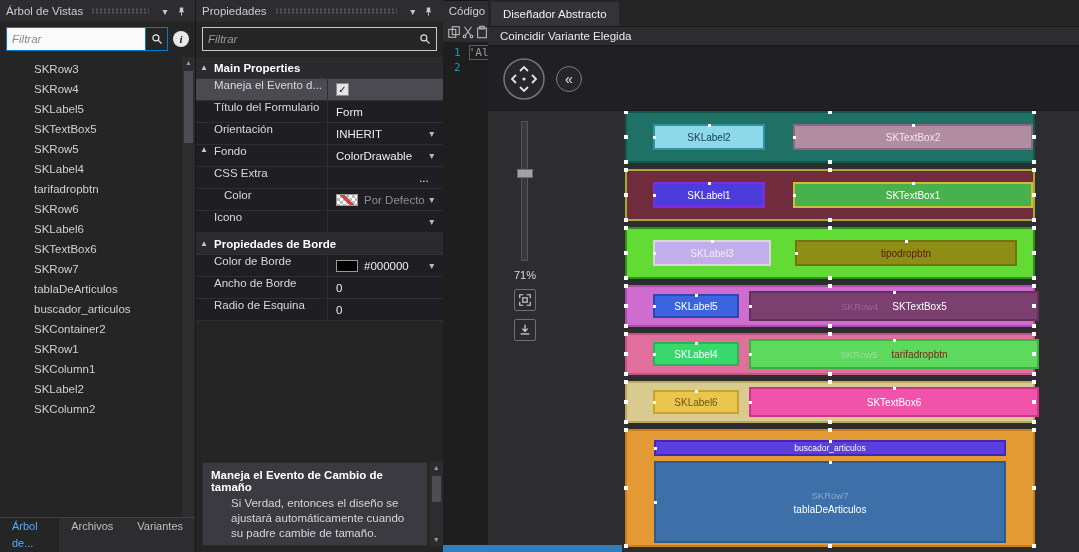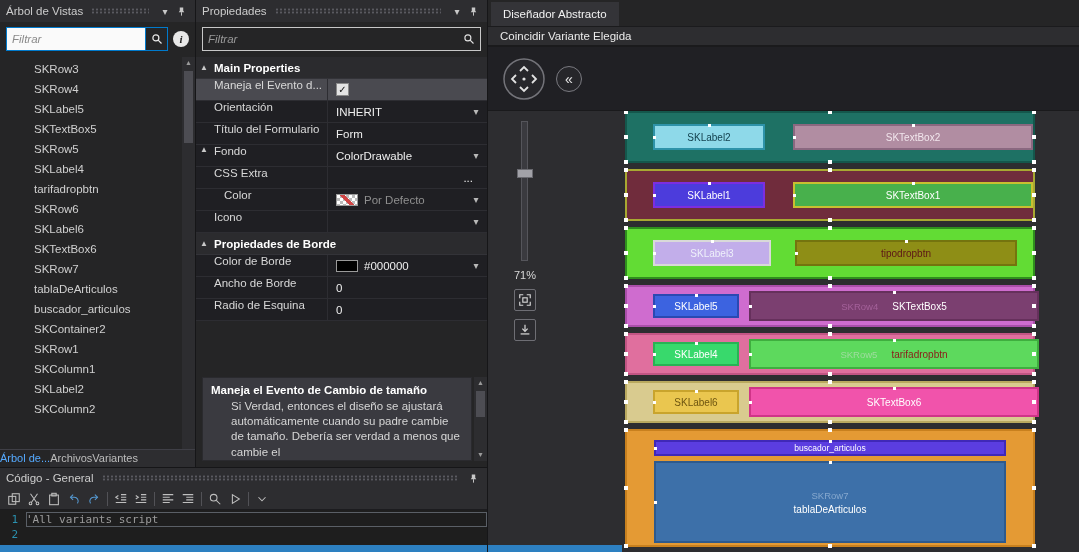--- a/index.html
+++ b/index.html
@@ -2,21 +2,21 @@
 <html><head>
 <meta charset="utf-8">
 <style>
   html,body{margin:0;padding:0;background:#1a1a1c;}
   *{box-sizing:border-box;}
   .app{width:1079px;height:552px;display:flex;background:#2d2d30;color:#d4d4d4;
        font-family:"Liberation Sans","DejaVu Sans",sans-serif;font-size:11.5px;overflow:hidden;position:relative;}
   button{font-family:inherit;cursor:pointer;}
 
   
-  .west{width:488px;flex:0 0 488px;display:flex;flex-direction:column;border-right:1px solid #161618;min-height:0;}
+  .west{width:488px;flex:0 0 488px;display:flex;flex-direction:row;border-right:1px solid #161618;min-height:0;}
   .west-top{flex:1;display:flex;min-height:0;}
   .panel{display:flex;flex-direction:column;background:#252526;min-width:0;min-height:0;}
   .tree-panel{width:196px;flex:0 0 196px;border-right:1px solid #161618;}
   .props-panel{flex:1;}
 
   .title-bar{height:22px;flex:0 0 22px;display:flex;align-items:center;padding:0 6px;background:#2d2d30;color:#cccccc;white-space:nowrap;}
   .grip{flex:1;height:6px;margin:0 8px;background-image:radial-gradient(circle,#5a5a60 1px,transparent 1.2px);background-size:4px 3px;}
   .tb-ic{width:16px;height:16px;display:flex;align-items:center;justify-content:center;color:#c8c8c8;font-size:10px;background:none;border:none;padding:0;}
   .tb-chevron::after{content:"▾";}
 
@@ -39,21 +39,21 @@
   
   .tree{flex:1;position:relative;overflow:hidden;padding-top:2px;}
   .tree-item{height:20px;line-height:20px;color:#d0d0d0;white-space:nowrap;cursor:default;overflow:hidden;}
   .tree-item.selected{background:#3f3f46;color:#ffffff;}
   .vscroll{position:absolute;right:0;top:0;bottom:0;width:13px;background:#2d2d30;display:flex;flex-direction:column;align-items:center;z-index:2;}
   .arr{height:12px;line-height:12px;font-size:7px;color:#9a9a9a;background:none;border:none;padding:0;}
   .arr-up::after{content:"▲";}
   .arr-down::after{content:"▼";}
   .vscroll .thumb{width:9px;height:72px;background:#4d4d53;margin-top:2px;}
   .panel-tabs{flex:0 0 18px;display:flex;background:#2d2d30;border-top:1px solid #3f3f46;}
-  .panel-tab{padding:0 0;line-height:17px;font-size:11px;color:#bdbdbd;cursor:default;}
+  .panel-tab{padding:0 12px;line-height:17px;font-size:11px;color:#bdbdbd;cursor:default;}
   .panel-tab.active{color:#55aaff;background:#252526;}
 
   
   .prop-grid{flex:0 0 auto;background:#1f1f23;}
   .prop-group{height:22px;display:flex;align-items:center;background:#2b2b2e;border-bottom:1px solid #333338;color:#fff;font-weight:bold;}
   .expander{font-size:8px;color:#c8c8c8;font-weight:normal;}
   .expander::after{content:"▲";}
   .prop-group .expander{width:14px;margin-left:4px;}
   .prop-row{height:22px;display:flex;border-bottom:1px solid #2d2d32;cursor:default;}
   .prop-row.selected{background:#4a4a50;}
@@ -223,33 +223,33 @@
             <div class="prop-row selected">
               <div class="prop-label">
                 <span>Maneja el Evento d...</span>
               </div>
               <div class="prop-value">
                 <span class="checkbox checked"></span>
               </div>
             </div>
             <div class="prop-row">
               <div class="prop-label">
+                <span>Título del Formulario</span>
+              </div>
+              <div class="prop-value">
+                <span class="vtext">Form</span>
+              </div>
+            </div>
+            <div class="prop-row">
+              <div class="prop-label">
                 <span>Orientación</span>
               </div>
               <div class="prop-value">
                 <span class="vtext">INHERIT</span>
                 <span class="vchevron"></span>
-              </div>
-            </div>
-            <div class="prop-row">
-              <div class="prop-label">
-                <span>Título del Formulario</span>
-              </div>
-              <div class="prop-value">
-                <span class="vtext">Form</span>
               </div>
             </div>
             <div class="prop-row">
               <div class="prop-label">
                 <span class="expander"></span>
                 <span>Fondo</span>
               </div>
               <div class="prop-value">
                 <span class="vtext">ColorDrawable</span>
                 <span class="vchevron"></span>

